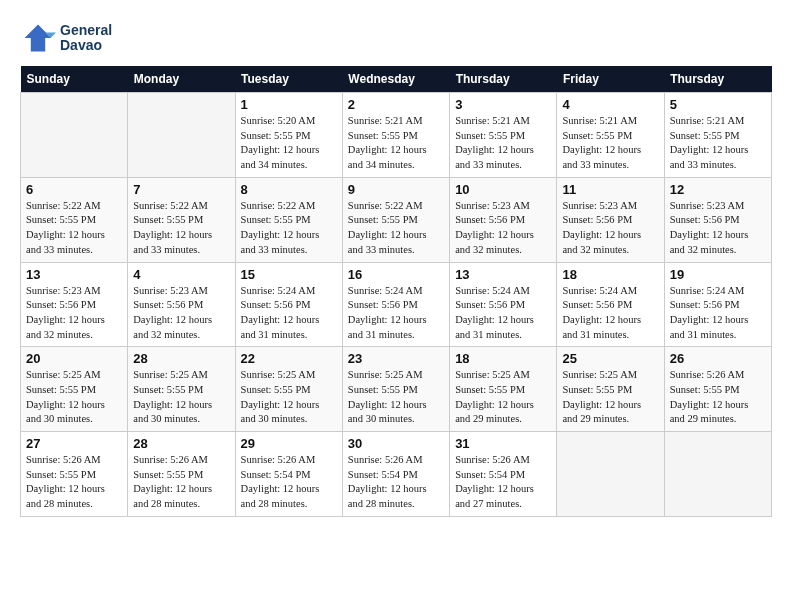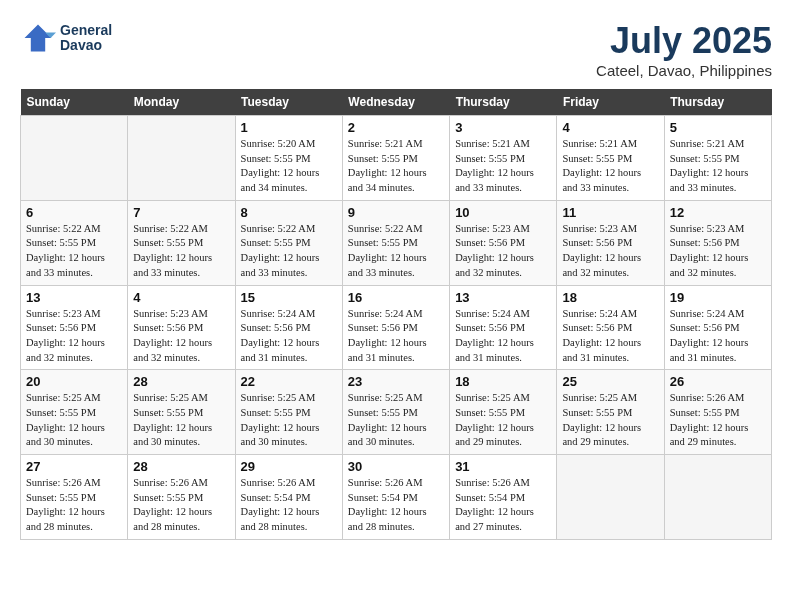--- a/index.html
+++ b/index.html
@@ -6,21 +6,21 @@
     body {
       font-family: Arial, sans-serif;
       background: #fff;
       width: 792px;
       min-height: 612px;
       padding: 20px;
     }
     .header {
       display: flex;
       justify-content: space-between;
-      align-items: flex-start;
+      align-items: center;
       margin-bottom: 10px;
     }
     .logo {
       display: flex;
       align-items: center;
       gap: 4px;
     }
     .logo-text {
       display: flex;
       flex-direction: column;
@@ -44,21 +44,21 @@
     .location {
       font-size: 15px;
       color: #333;
     }
     table {
       width: 100%;
       border-collapse: collapse;
       font-size: 11px;
     }
     thead tr th {
-      background-color: #404040;
+      background-color: #0f172a;
       color: #fff;
       text-align: left;
       padding: 6px 6px;
       font-size: 12px;
       font-weight: bold;
     }
     tbody tr td {
       border: 1px solid #ccc;
       vertical-align: top;
       padding: 4px 5px;
@@ -95,24 +95,20 @@
   <div class="logo">
     <svg class="logo-icon" viewBox="0 0 40 40" width="40" height="40">
       <polygon points="20,5 35,20 28,20 28,35 12,35 12,20 5,20" fill="#3a6bc4"></polygon>
       <polygon points="28,14 40,14 34,20" fill="#5a9fd4"></polygon>
     </svg>
     <div class="logo-text">
       <span>General</span>
       <span>Davao</span>
     </div>
   </div>
-  <div class="title-section">
-    <div class="month-year">July 2025</div>
-    <div class="location">Cateel, Davao, Philippines</div>
-  </div>
 </div>
 
 <table>
   <thead>
     <tr>
     <th>Sunday</th>
         <th>Monday</th>
         <th>Tuesday</th>
         <th>Wednesday</th>
         <th>Thursday</th>

